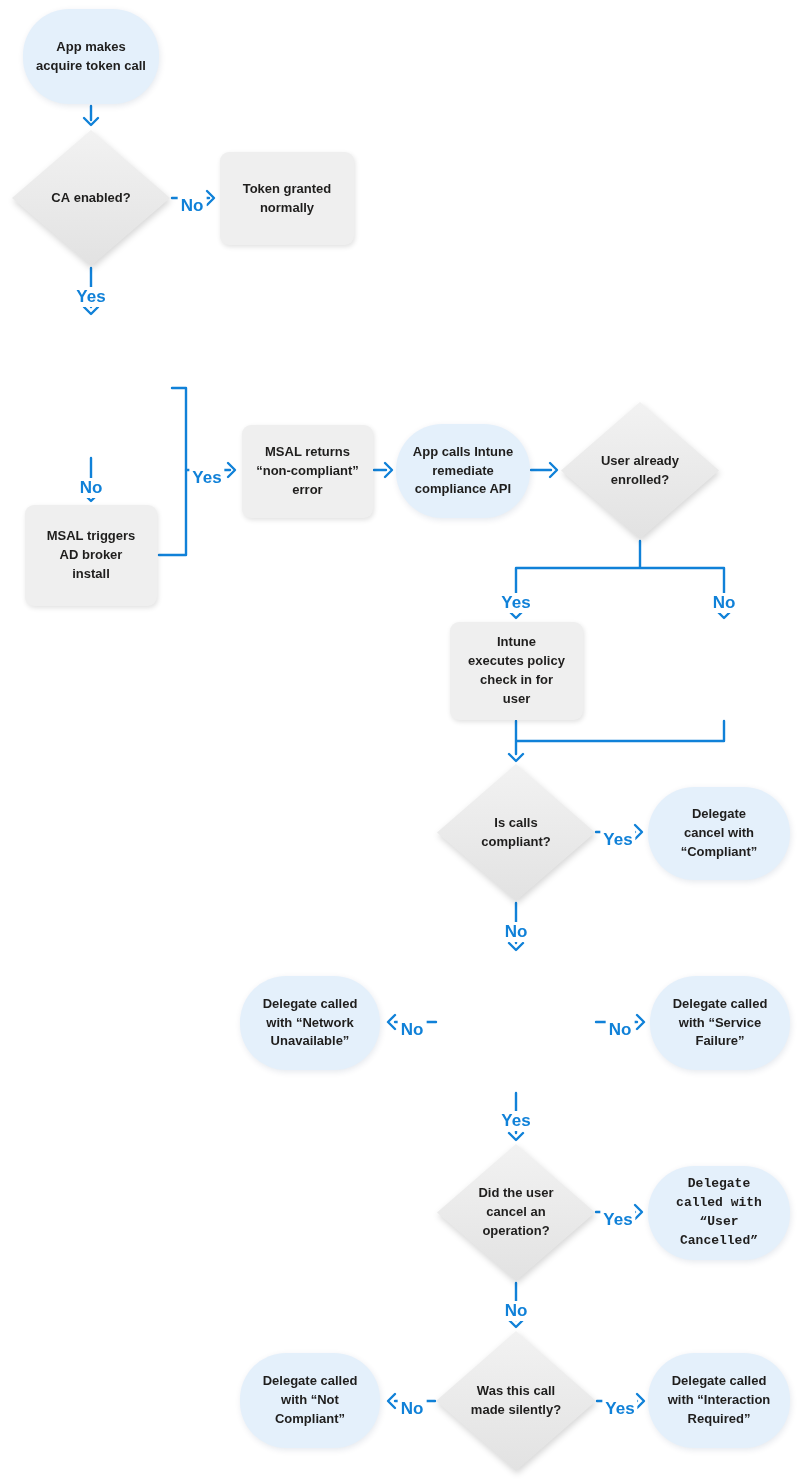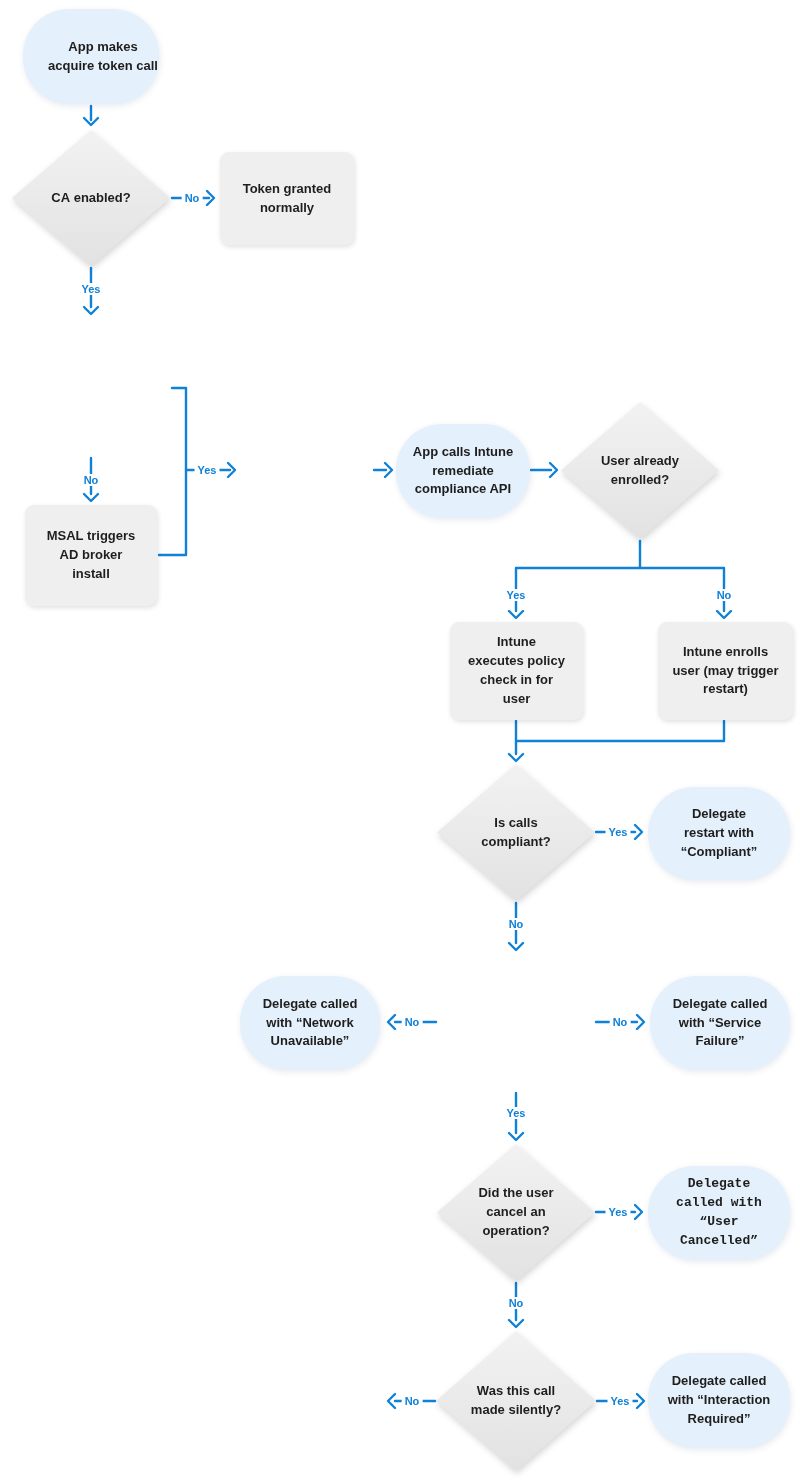--- a/index.html
+++ b/index.html
@@ -20,21 +20,21 @@
   .dwrap{position:absolute;filter:drop-shadow(1px 3px 3px rgba(0,0,0,0.16));}
   .diamond{
     width:100%;height:100%;clip-path:polygon(50% 0,100% 50%,50% 100%,0 50%);
     background:linear-gradient(180deg,var(--diamond-top,#f2f2f2) 0%,var(--diamond-bottom,#e2e2e2) 100%);
     display:flex;align-items:center;justify-content:center;text-align:center;
     color:var(--text,#1f1e1d);font-size:13px;font-weight:700;line-height:1.45;
   }
   .elabel{
     position:absolute;transform:translate(-50%,-50%);
     color:var(--edge-label,#1081d8);background:#ffffff;padding:0 3px;
-    font-size:11px;font-weight:700;white-space:nowrap;
+    font-size:17px;font-weight:700;white-space:nowrap;margin-top:8px;
   }
 </style>
 </head>
 <body>
 
 <div id="canvas">
 
   <svg class="wires" viewBox="0 0 800 1481">
     <g>
       <path d="M91 106 V120"></path>
@@ -105,66 +105,66 @@
     <g>
       <path d="M435 1401 H395"></path>
         <path d="M395 1394 L388 1401 L395 1408"></path>
     </g>
     <g>
       <path d="M597 1401 H637"></path>
         <path d="M637 1394 L644 1401 L637 1408"></path>
     </g>
   </svg>
 
-  <div class="node oval" style="left:23px;top:9px;width:136px;height:95px;border-radius:46px;justify-content:flex-end;">
+  <div class="node oval" style="left:23px;top:9px;width:136px;height:95px;border-radius:46px;">
     <span class="txt" style="max-width:112px">App makes acquire token call</span>
   </div>
 
   <div class="dwrap" style="left:12px;top:130px;width:158px;height:136px;">
     <div class="diamond">
       <span class="txt" style="max-width:120px"><b>CA</b><span> enabled?</span></span>
     </div>
   </div>
 
   <div class="node rect" style="left:220px;top:152px;width:134px;height:93px;">
     <span class="txt" style="max-width:112px">Token granted normally</span>
   </div>
 
 
   <div class="node rect" style="left:25px;top:505px;width:132px;height:101px;">
     <span class="txt" style="max-width:92px">MSAL triggers AD broker install</span>
   </div>
 
+  <div class="node rect" style="left:242px;top:425px;width:131px;height:93px;">
+    <span class="txt" style="max-width:114px">MSAL returns “non-compliant” error</span>
+  </div>
 
   <div class="node oval" style="left:396px;top:424px;width:134px;height:94px;border-radius:46px;">
     <span class="txt" style="max-width:116px">App calls Intune remediate compliance API</span>
   </div>
 
   <div class="dwrap" style="left:561px;top:402px;width:158px;height:137px;">
     <div class="diamond">
       <span class="txt" style="max-width:100px">User already enrolled?</span>
     </div>
   </div>
 
   <div class="node rect" style="left:450px;top:622px;width:133px;height:98px;">
     <span class="txt" style="max-width:98px">Intune executes policy check in for user</span>
   </div>
 
-  <div class="node rect" style="left:658px;top:622px;width:135px;height:98px;">
-    <span class="txt" style="max-width:110px">Intune enrolls user (may trigger restart)</span>
-  </div>
 
   <div class="dwrap" style="left:437px;top:764px;width:158px;height:137px;">
     <div class="diamond">
       <span class="txt" style="max-width:92px">Is calls compliant?</span>
     </div>
   </div>
 
   <div class="node oval" style="left:648px;top:787px;width:142px;height:93px;border-radius:46px;">
-    <span class="txt" style="max-width:86px">Delegate restart with “Compliant”</span>
+    <span class="txt" style="max-width:86px">Delegate cancel with “Compliant”</span>
   </div>
 
 
   <div class="node oval" style="left:240px;top:976px;width:140px;height:94px;border-radius:46px;text-align:center;">
     <span class="txt" style="max-width:114px">Delegate called with “Network Unavailable”</span>
   </div>
 
   <div class="node oval" style="left:650px;top:976px;width:140px;height:94px;border-radius:46px;">
     <span class="txt" style="max-width:110px">Delegate called with “Service Failure”</span>
   </div>
@@ -178,20 +178,23 @@
   <div class="node oval" style="left:648px;top:1166px;width:142px;height:94px;border-radius:46px;font-family:Liberation Mono, monospace;">
     <span class="txt" style="max-width:108px">Delegate called with “User Cancelled”</span>
   </div>
 
   <div class="dwrap" style="left:436px;top:1331px;width:160px;height:140px;">
     <div class="diamond">
       <span class="txt" style="max-width:104px">Was this call made silently?</span>
     </div>
   </div>
 
+  <div class="node oval" style="left:240px;top:1353px;width:140px;height:95px;border-radius:46px;">
+    <span class="txt" style="max-width:110px">Delegate called with “Not Compliant”</span>
+  </div>
 
   <div class="node oval" style="left:648px;top:1353px;width:142px;height:95px;border-radius:46px;text-align:center;">
     <span class="txt" style="max-width:122px">Delegate called with “Interaction Required”</span>
   </div>
 
   <span class="elabel" style="left:192px;top:198px;">No</span>
   <span class="elabel" style="left:91px;top:289px;">Yes</span>
   <span class="elabel" style="left:207px;top:470px;">Yes</span>
   <span class="elabel" style="left:91px;top:480px;">No</span>
   <span class="elabel" style="left:516px;top:595px;">Yes</span>

